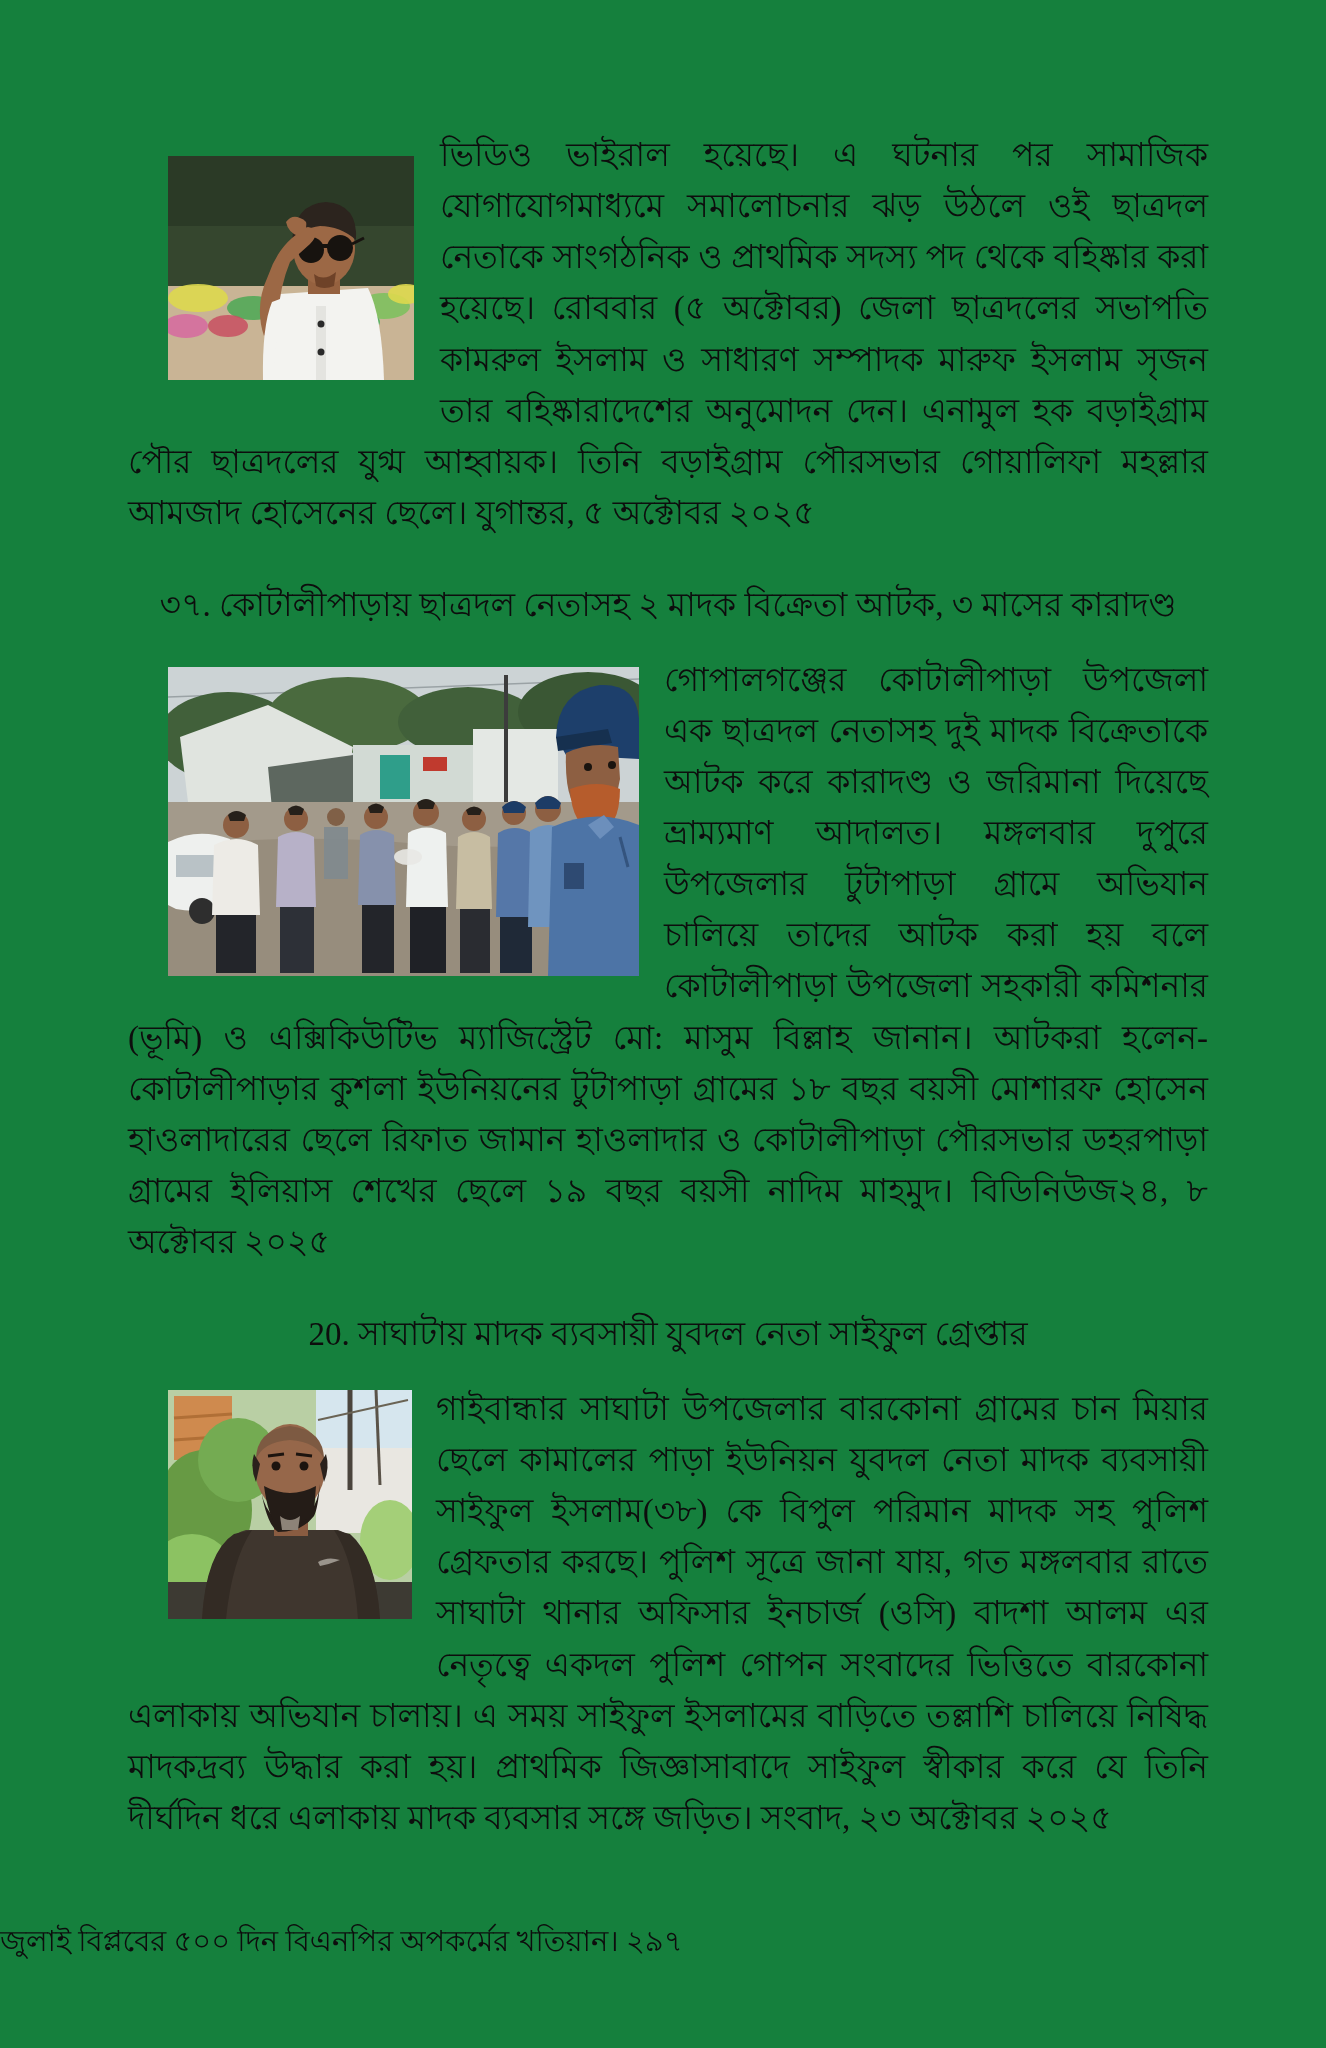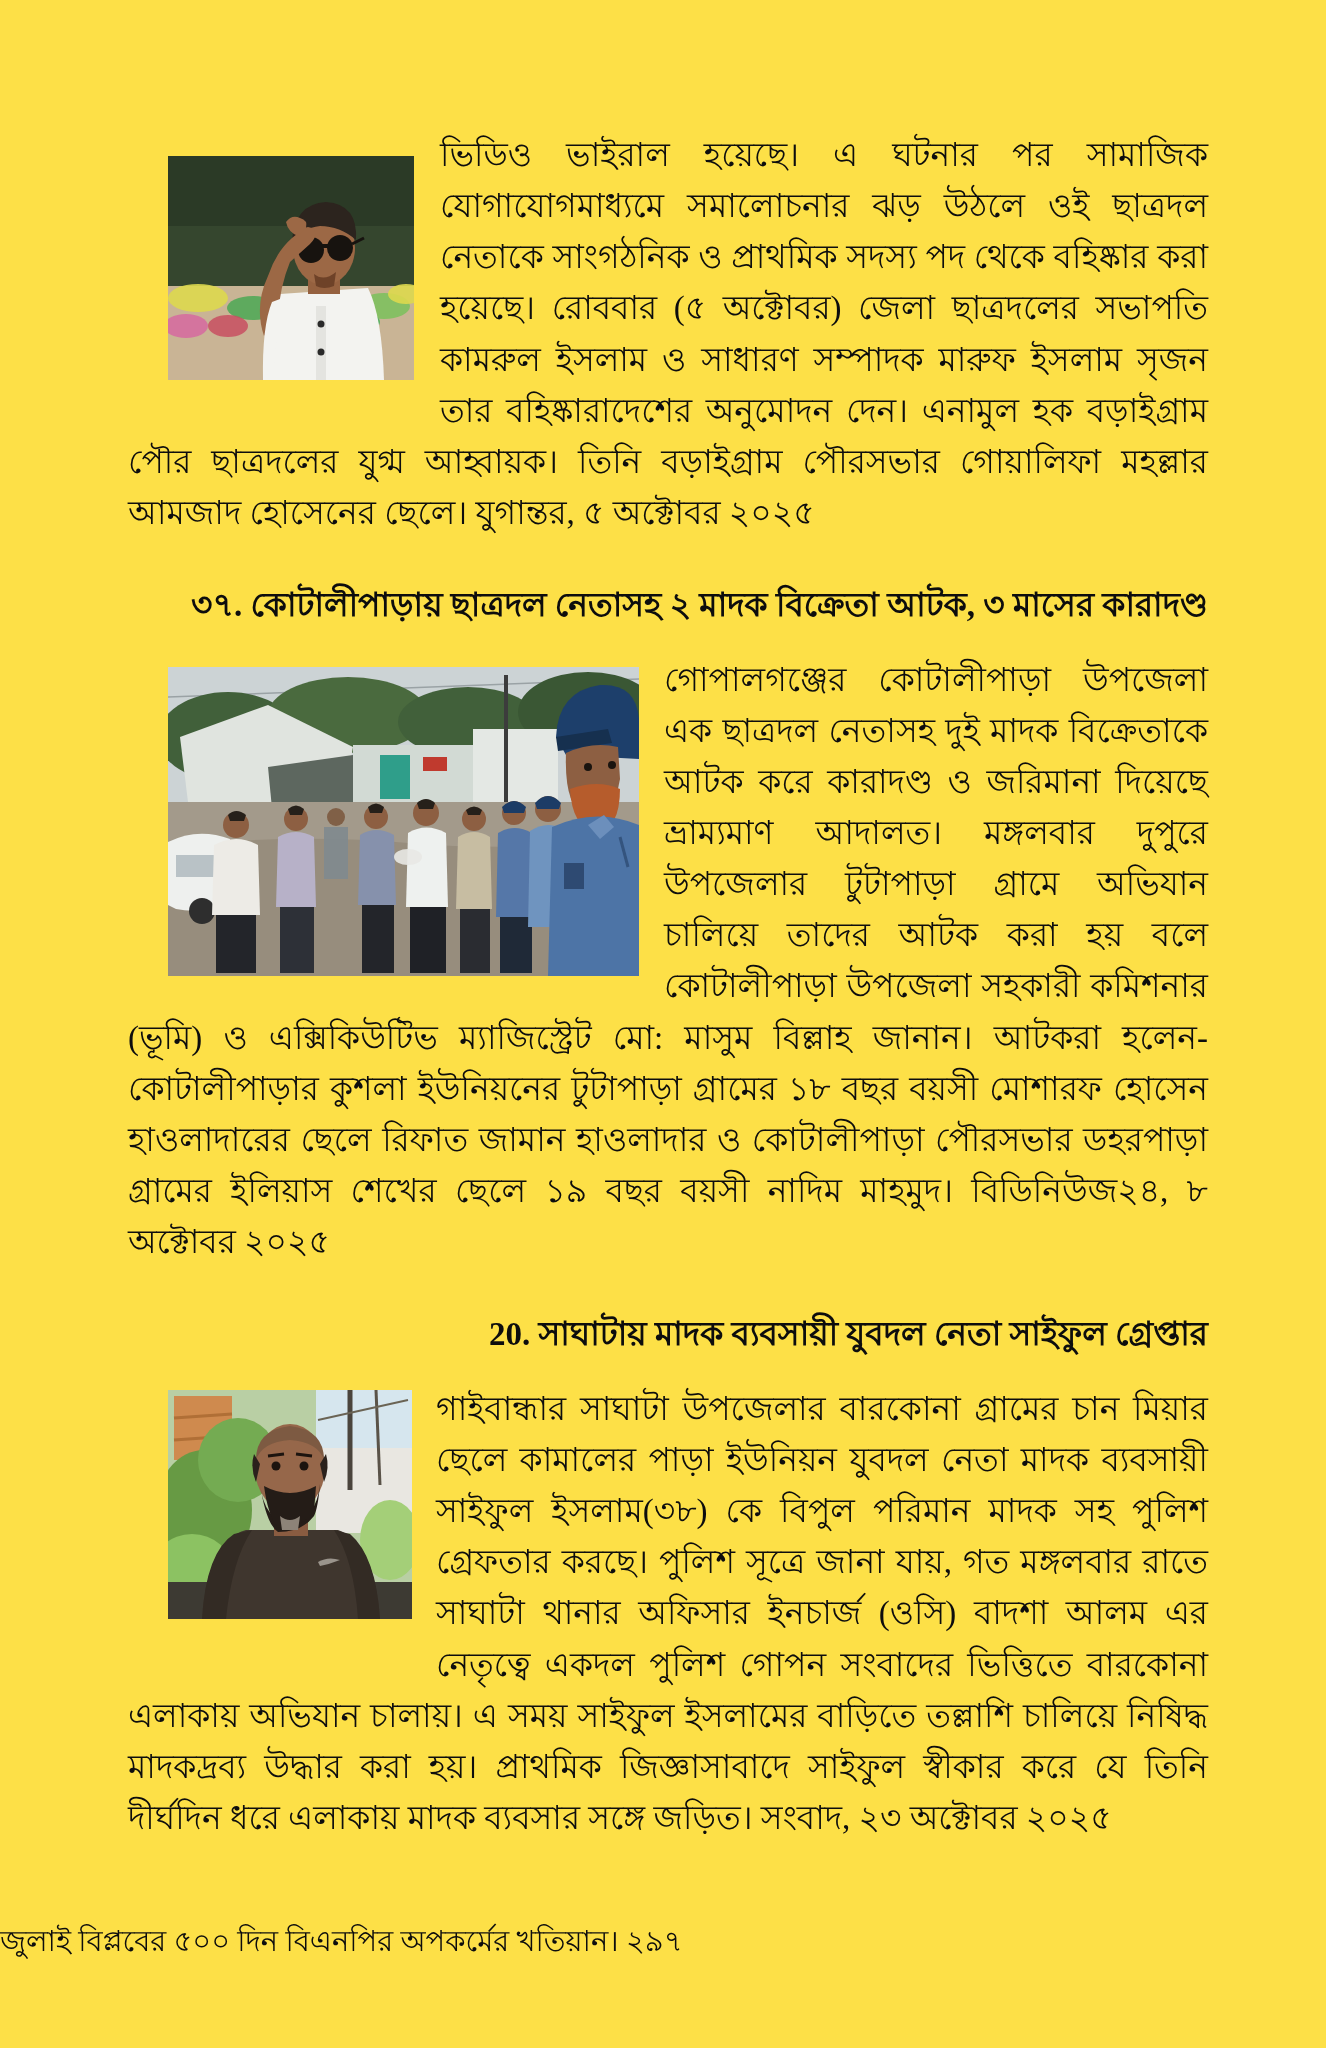--- a/index.html
+++ b/index.html
@@ -1,19 +1,19 @@
 <!DOCTYPE html>
 <html><head>
 <meta charset="utf-8">
 <style>
   html,body{margin:0;padding:0;background:#ffffff;}
   #page{
     position:relative;
     width:1326px;height:2048px;
-    background:#fde047;
+    background:#15803d;
     font-family:"Liberation Serif","DejaVu Serif",serif;
     color:#0d0d0d;
     overflow:hidden;
   }
   .content{
     position:absolute;
     left:128px;top:130px;
     width:1080px;
   }
   .body-text{
@@ -27,24 +27,24 @@
   .photo{
     float:left;
     display:block;
     background:#d8d8d2;
   }
   .photo-1{width:246px;height:224px;margin:26px 26px 18px 40px;}
   .photo-2{width:471px;height:309px;margin:12px 25px 14px 40px;}
   .photo-3{width:244px;height:229px;margin:6px 24px 24px 40px;}
   .section-heading{
     font-size:33px;
-    font-weight:bold;
+    font-weight:normal;
     line-height:1.5;
     margin:42px 0 24px 0;
-    text-align:right;
+    text-align:center;
   }
   .footer{
     position:absolute;
     left:0;right:0;
     top:1918px;
     text-align:left;
     font-size:29px;
     color:#0d0d0d;
   }
 </style>

